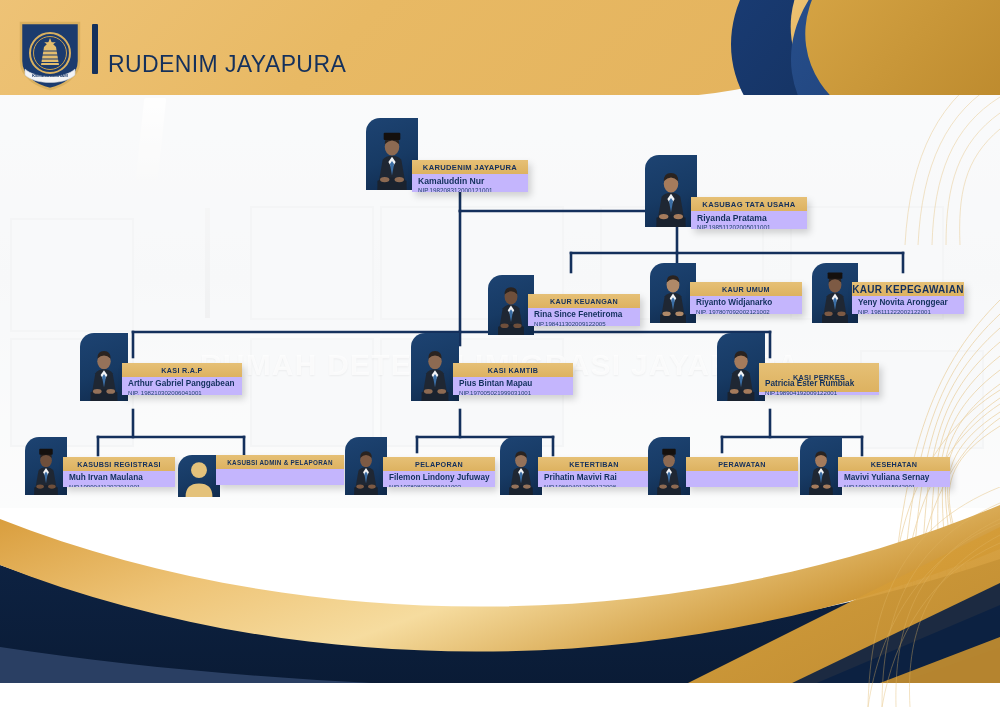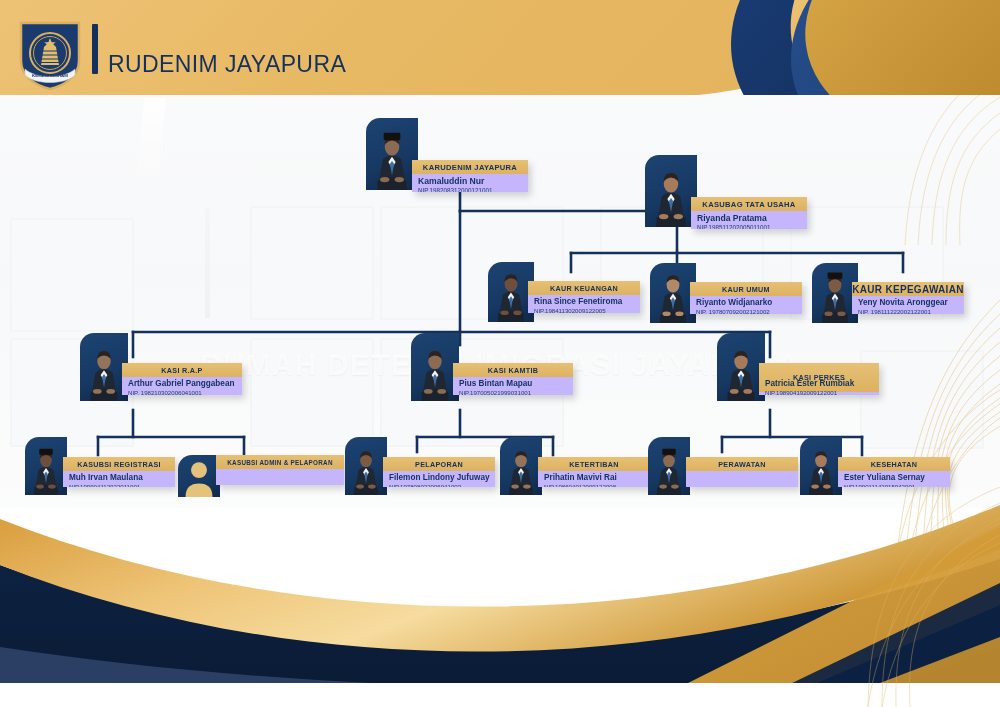--- a/index.html
+++ b/index.html
@@ -272,21 +272,21 @@
   </svg>
     </div>
     <div class="panel" style="left:46px;top:42px;width:116px;height:32px;">
       <div class="role" style="height:14px;font-size:7.6px;">KASUBAG TATA USAHA</div>
       <div class="txtbox" style="top:16px;padding-left:6px;">
         <div class="name" style="font-size:8.6px;line-height:10.6px;">Riyanda Pratama</div>
         <div class="nip" style="font-size:6.3px;line-height:8.3px;">NIP.198511202005011001</div>
       </div>
     </div>
       </div>
-      <div class="node" style="left: 488px; top: 262px; width: 152px; height: 57px;">
+      <div class="node" style="left: 488px; top: 275px; width: 152px; height: 57px;">
     <div class="photo" style="width:46px;height:60px;">
 
   <svg class="person" viewBox="0 0 100 130" preserveAspectRatio="xMidYMax meet">
     <ellipse cx="50" cy="47" rx="14" ry="17" fill="#6f4f3b"></ellipse>
             <path d="M36,42 q14,-14 28,0 q0,-16 -14,-16 q-14,0 -14,16 Z" fill="#2a2320"></path>
     <path d="M50,64 q12,0 18,8 l10,58 l-56,0 l10,-58 q6,-8 18,-8 Z" fill="#1f2733"></path>
     <path d="M50,66 l-7,10 l7,12 l7,-12 Z" fill="#f2f4f7"></path>
     <path d="M50,74 l-4,6 l4,22 l4,-22 Z" fill="#3b6ea5"></path>
     <path d="M22,112 q28,-12 56,0 l0,18 l-56,0 Z" fill="#1a222e"></path>
     <ellipse cx="36" cy="110" rx="9" ry="5" fill="#6f4f3b"></ellipse>
@@ -527,21 +527,21 @@
     <path d="M50,66 l-7,10 l7,12 l7,-12 Z" fill="#f2f4f7"></path>
     <path d="M50,74 l-4,6 l4,22 l4,-22 Z" fill="#3b6ea5"></path>
     <path d="M22,112 q28,-12 56,0 l0,18 l-56,0 Z" fill="#1a222e"></path>
     <ellipse cx="36" cy="110" rx="9" ry="5" fill="#a57b5c"></ellipse>
     <ellipse cx="64" cy="110" rx="9" ry="5" fill="#a57b5c"></ellipse>
   </svg>
     </div>
     <div class="panel" style="left:38px;top:20px;width:112px;height:30px;">
       <div class="role" style="height:14px;font-size:7.2px;">KESEHATAN</div>
       <div class="txtbox" style="top:16px;padding-left:6px;">
-        <div class="name" style="font-size:8.2px;line-height:10.2px;">Ester Yuliana Sernay</div>
+        <div class="name" style="font-size:8.2px;line-height:10.2px;">Mavivi Yuliana Sernay</div>
         <div class="nip" style="font-size:6.1px;line-height:8.1px;">NIP.199011142015042001</div>
       </div>
     </div>
       </div>
     </div>
 
   <div class="bottom">
     <svg viewBox="0 0 1000 220" preserveAspectRatio="none" style="position:absolute;inset:0;width:1000px;height:220px;">
       <defs>
         <linearGradient id="gGold" x1="0" y1="0" x2="1" y2="0.4">

